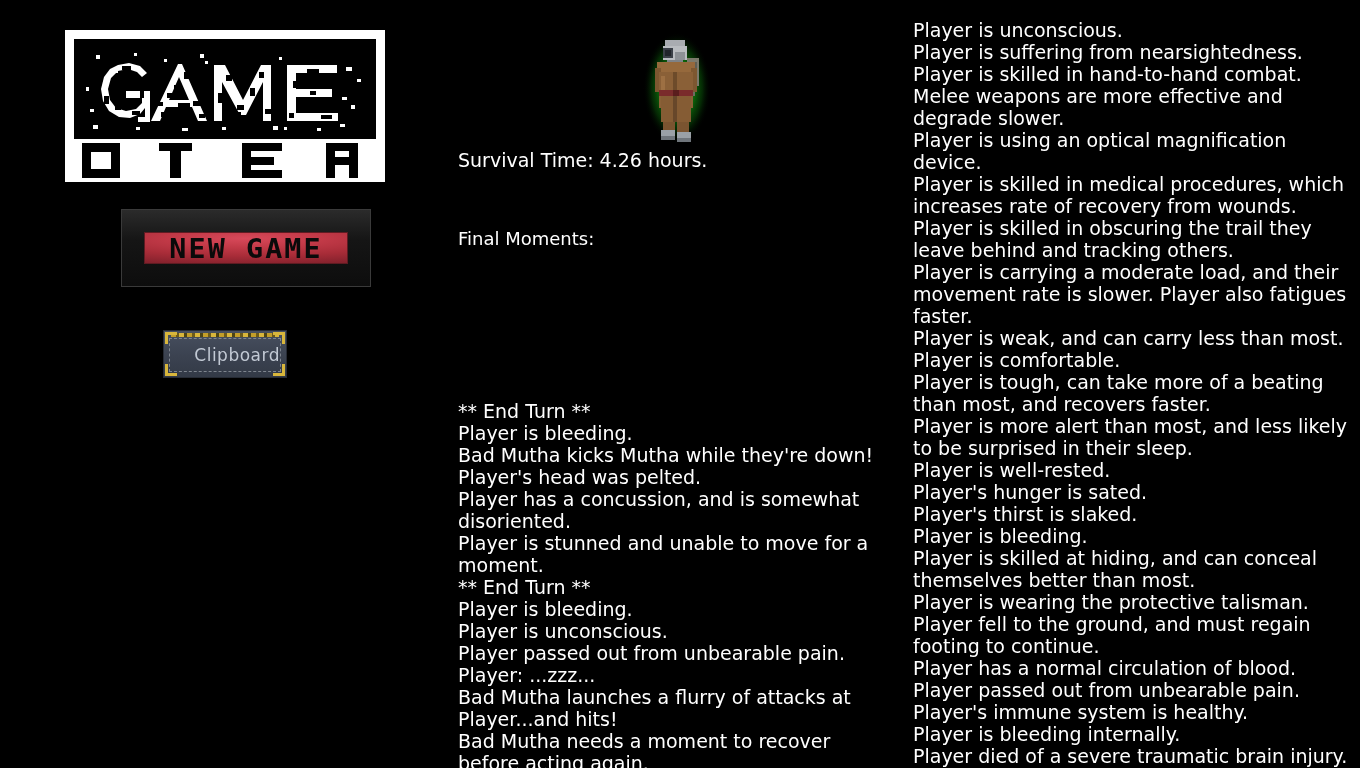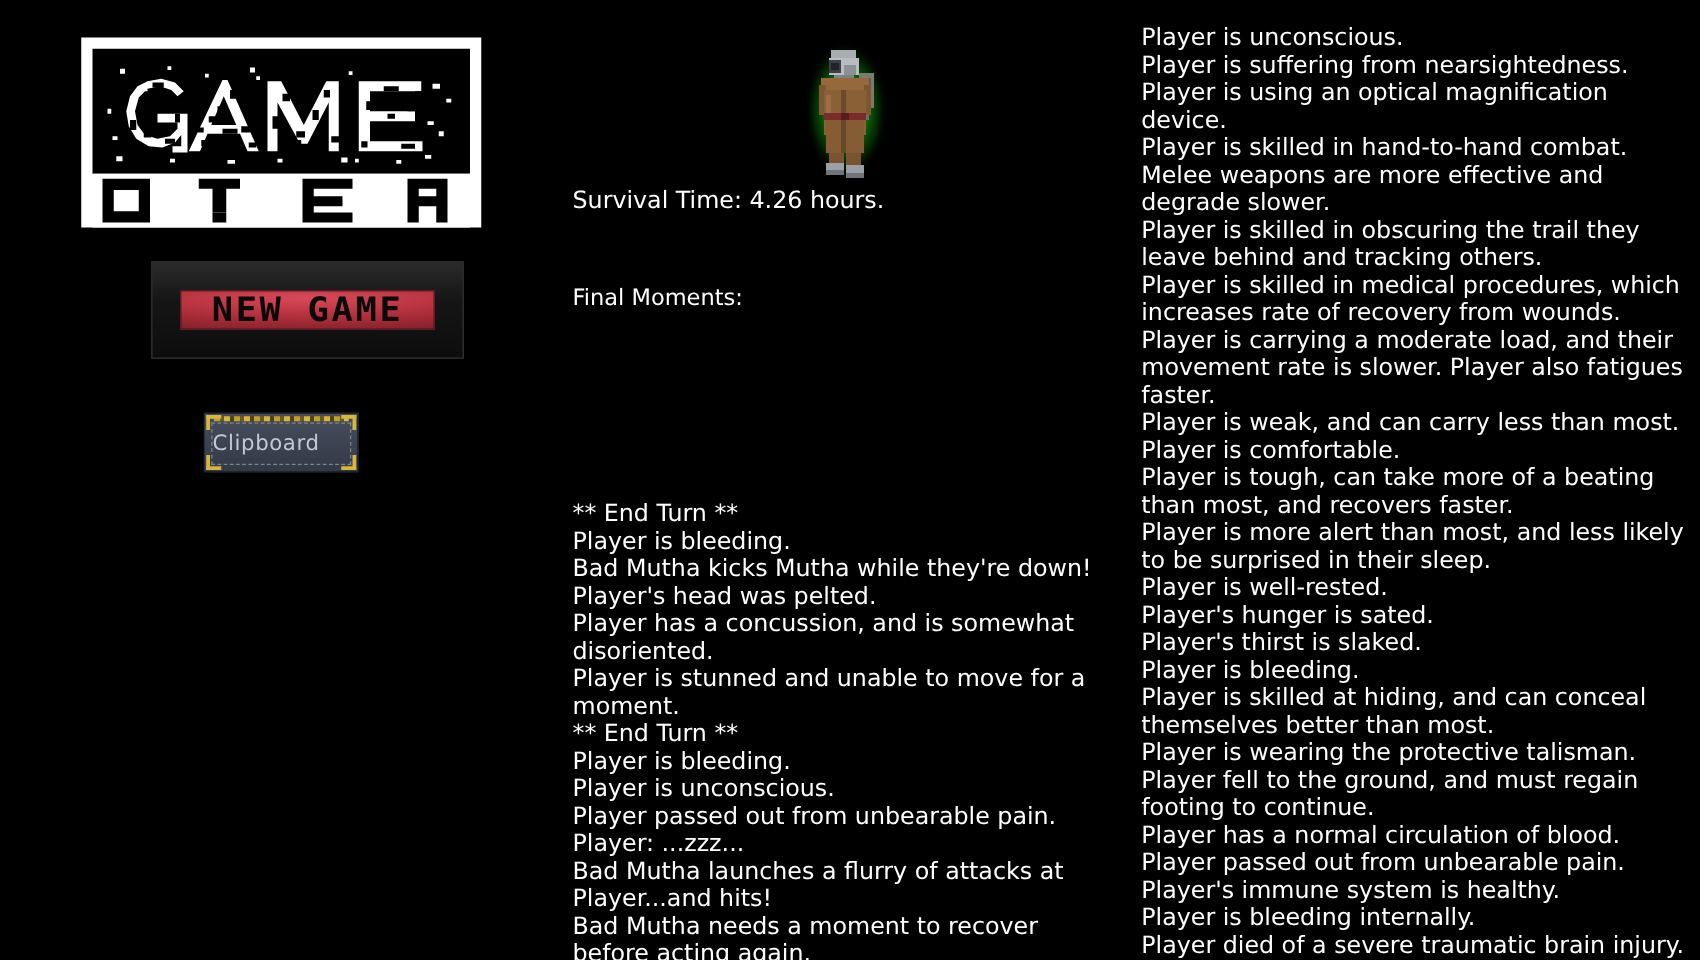--- a/index.html
+++ b/index.html
@@ -100,21 +100,21 @@
         #c9a227 0px, #c9a227 5px, #6e5b16 5px, #6e5b16 8px,
         #e0bb3a 8px, #e0bb3a 13px, #4d4411 13px, #4d4411 16px);
     opacity: .95;
   }
   #clipboard-inner {
     position: absolute;
     left: 5px; right: 5px; top: 7px; bottom: 5px;
     border: 1px dashed #7e858f;
     display: flex;
     align-items: center;
-    justify-content: flex-start;
+    justify-content: flex-end;
   }
   #clipboard-label {
     font-family: "DejaVu Sans", sans-serif;
     font-size: 17px;
     color: #c2c9d4;
     letter-spacing: .5px;
   }
   .corner-bracket {
     position: absolute;
     width: 9px; height: 9px;
@@ -370,24 +370,24 @@
       <div class="log-line">Bad Mutha launches a flurry of attacks at Player...and hits!</div>
       <div class="log-line">Bad Mutha needs a moment to recover before acting again.</div>
       <div class="log-line">Bad Mutha cracked Player's head with a stick.</div>
     </div>
 </div>
 
 <div id="right-panel">
   <div id="status-list">
       <div class="status-line">Player is unconscious.</div>
       <div class="status-line">Player is suffering from nearsightedness.</div>
+      <div class="status-line">Player is skilled in hand-to-hand combat. Melee weapons are more effective and degrade slower.</div>
       <div class="status-line">Player is using an optical magnification device.</div>
-      <div class="status-line">Player is skilled in hand-to-hand combat. Melee weapons are more effective and degrade slower.</div>
+      <div class="status-line">Player is skilled in medical procedures, which increases rate of recovery from wounds.</div>
       <div class="status-line">Player is skilled in obscuring the trail they leave behind and tracking others.</div>
-      <div class="status-line">Player is skilled in medical procedures, which increases rate of recovery from wounds.</div>
       <div class="status-line">Player is carrying a moderate load, and their movement rate is slower. Player also fatigues faster.</div>
       <div class="status-line">Player is weak, and can carry less than most.</div>
       <div class="status-line">Player is comfortable.</div>
       <div class="status-line">Player is tough, can take more of a beating than most, and recovers faster.</div>
       <div class="status-line">Player is more alert than most, and less likely to be surprised in their sleep.</div>
       <div class="status-line">Player is well-rested.</div>
       <div class="status-line">Player's hunger is sated.</div>
       <div class="status-line">Player's thirst is slaked.</div>
       <div class="status-line">Player is bleeding.</div>
       <div class="status-line">Player is skilled at hiding, and can conceal themselves better than most.</div>

